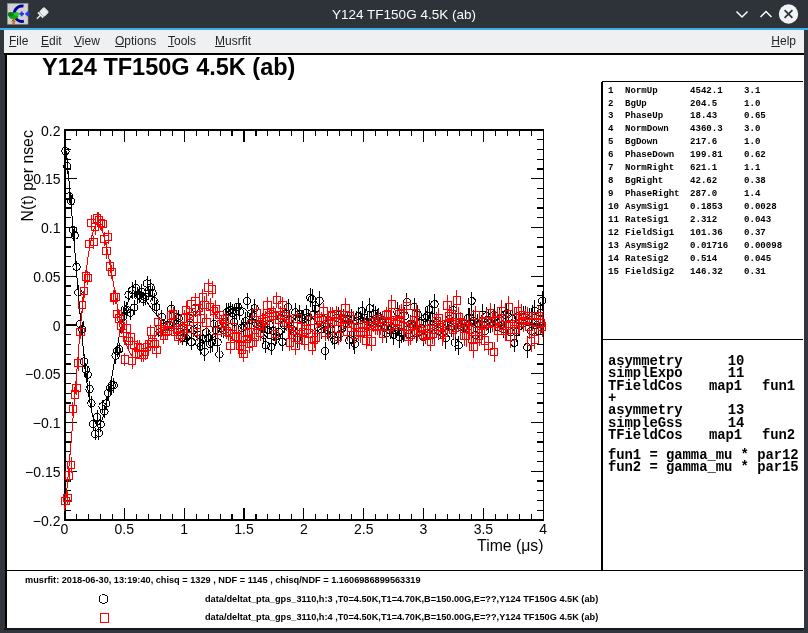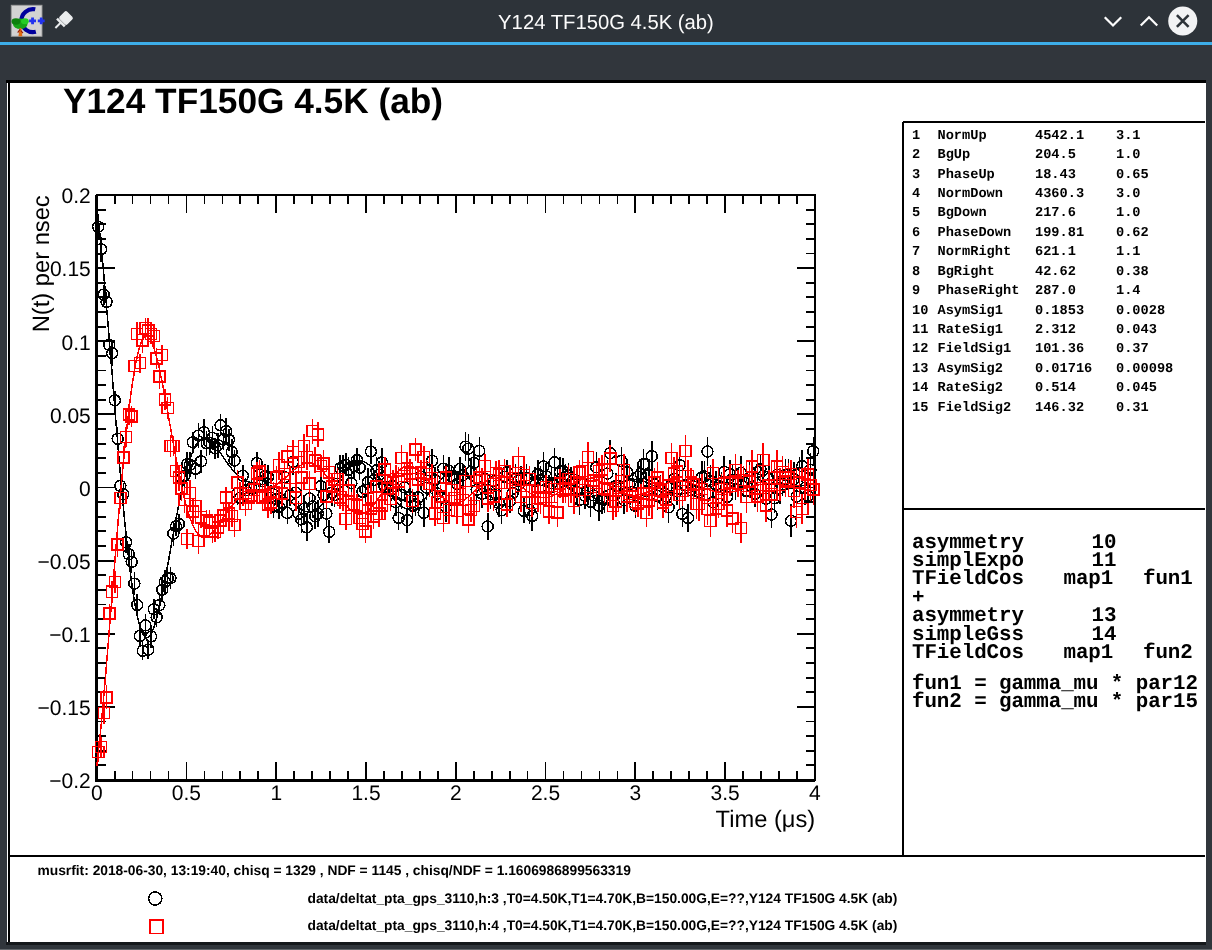--- a/index.html
+++ b/index.html
@@ -29,20 +29,29 @@
     <path d="M38 12.4 L43.2 17.6" stroke-width="1.7" fill="none"></path>
    </g>
    <path d="M736.5 11.5l5.5 5.5 5.5-5.5" fill="none" stroke="#fcfcfc" stroke-width="1.5"></path>
    <path d="M760.5 17l5.5-5.5 5.5 5.5" fill="none" stroke="#fcfcfc" stroke-width="1.5"></path>
    <circle cx="788.5" cy="14" r="9.7" fill="#f2f3f4"></circle>
    <path d="M784.6 10.1l7.8 7.8M792.4 10.1l-7.8 7.8" stroke="#2d3339" stroke-width="1.7" fill="none"></path>
   </svg>
   <div id="title">Y124 TF150G 4.5K (ab)</div>
  </div>
  <div id="blue"></div>
+ <div id="mbar">
+  <span class="mi" style="left:5px"><u>F</u>ile</span>
+  <span class="mi" style="left:37px"><u>E</u>dit</span>
+  <span class="mi" style="left:70px"><u>V</u>iew</span>
+  <span class="mi" style="left:111px"><u>O</u>ptions</span>
+  <span class="mi" style="left:164px"><u>T</u>ools</span>
+  <span class="mi" style="left:211px"><u>M</u>usrfit</span>
+  <span class="mi" style="right:8px"><u>H</u>elp</span>
+ </div>
  <svg width="808" height="633" style="position:absolute;left:0;top:0" shape-rendering="crispEdges">
   <rect x="4.5" y="53.5" width="799.3" height="575" fill="#ffffff"></rect>
   <line x1="4" y1="54.3" x2="804" y2="54.3" stroke="#000" stroke-width="1.7"></line>
   <line x1="5.9" y1="53.5" x2="5.9" y2="628.5" stroke="#000" stroke-width="1.7"></line>
   <line x1="4" y1="629" x2="804" y2="629" stroke="#16191c" stroke-width="1.4"></line>
  </svg>
  <svg width="808" height="633" style="position:absolute;left:0;top:0" shape-rendering="crispEdges">
   <text x="42" y="75" font-size="23.5" font-weight="bold">Y124 TF150G 4.5K (ab)</text>
   <rect x="64.5" y="130.0" width="478.70000000000005" height="390.0" fill="none" stroke="#000" stroke-width="1.1"></rect>
   <line x1="64.5" y1="130.0" x2="64.5" y2="521.0" stroke="#000" stroke-width="2"></line>

